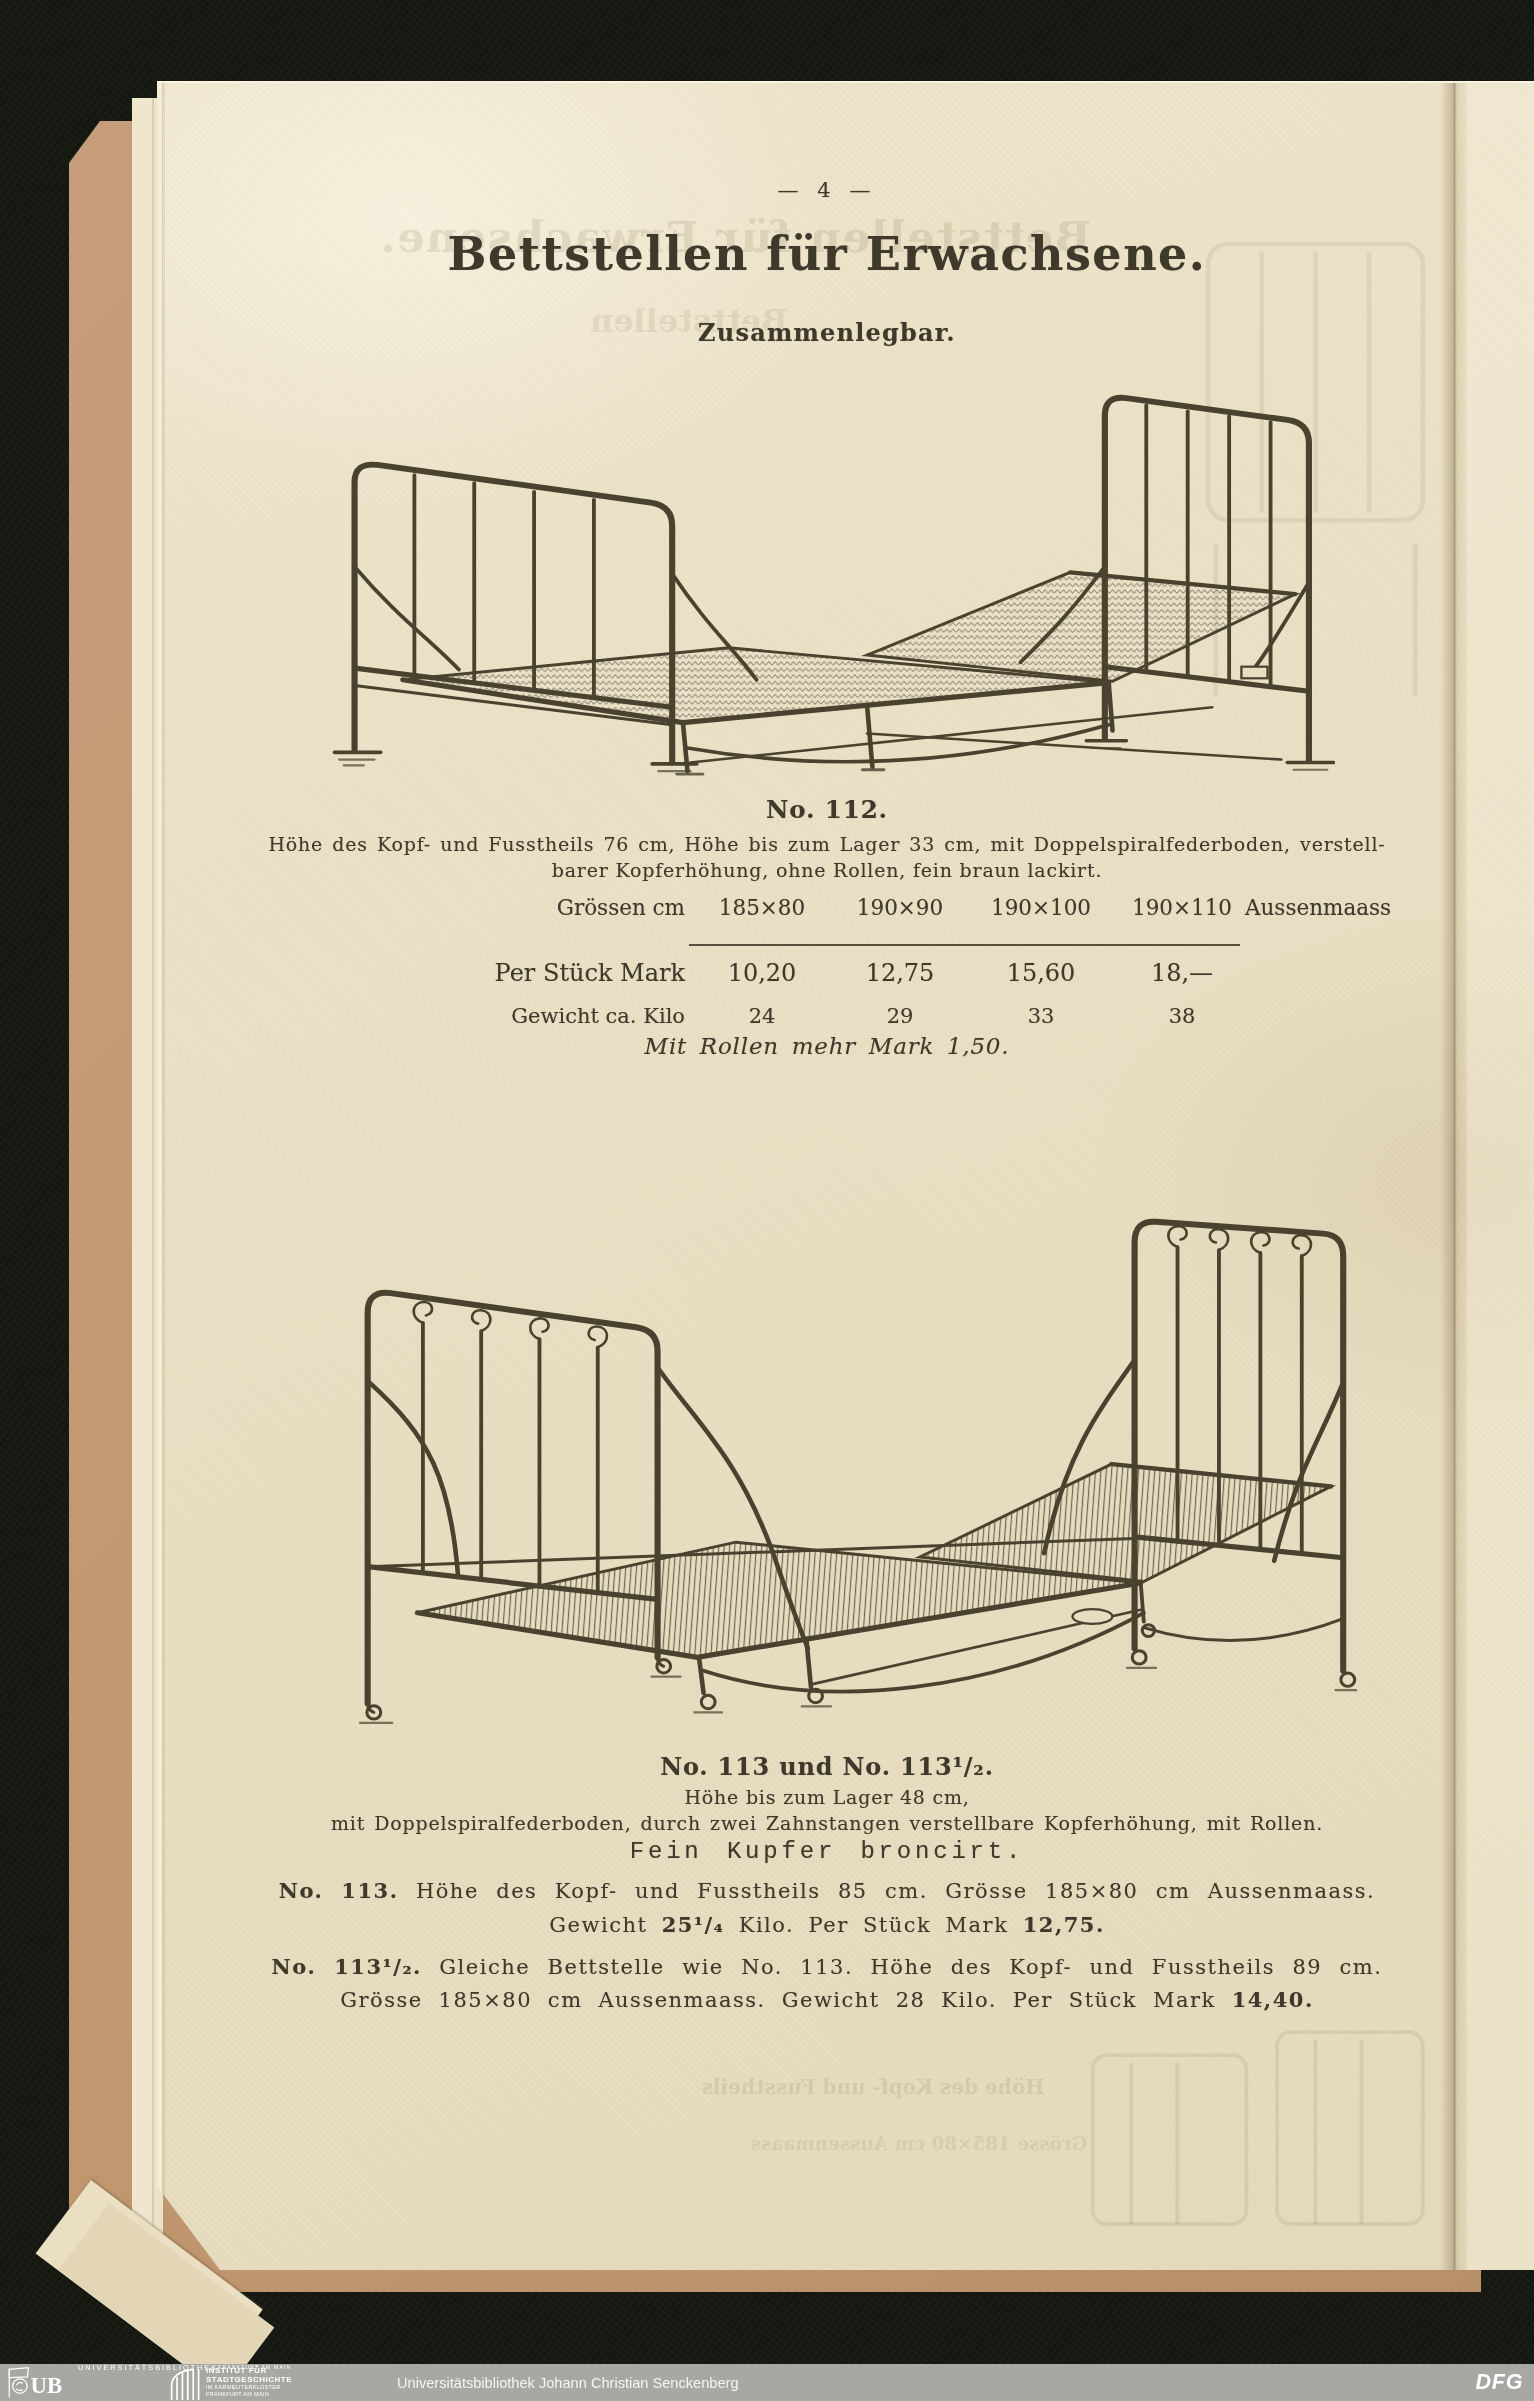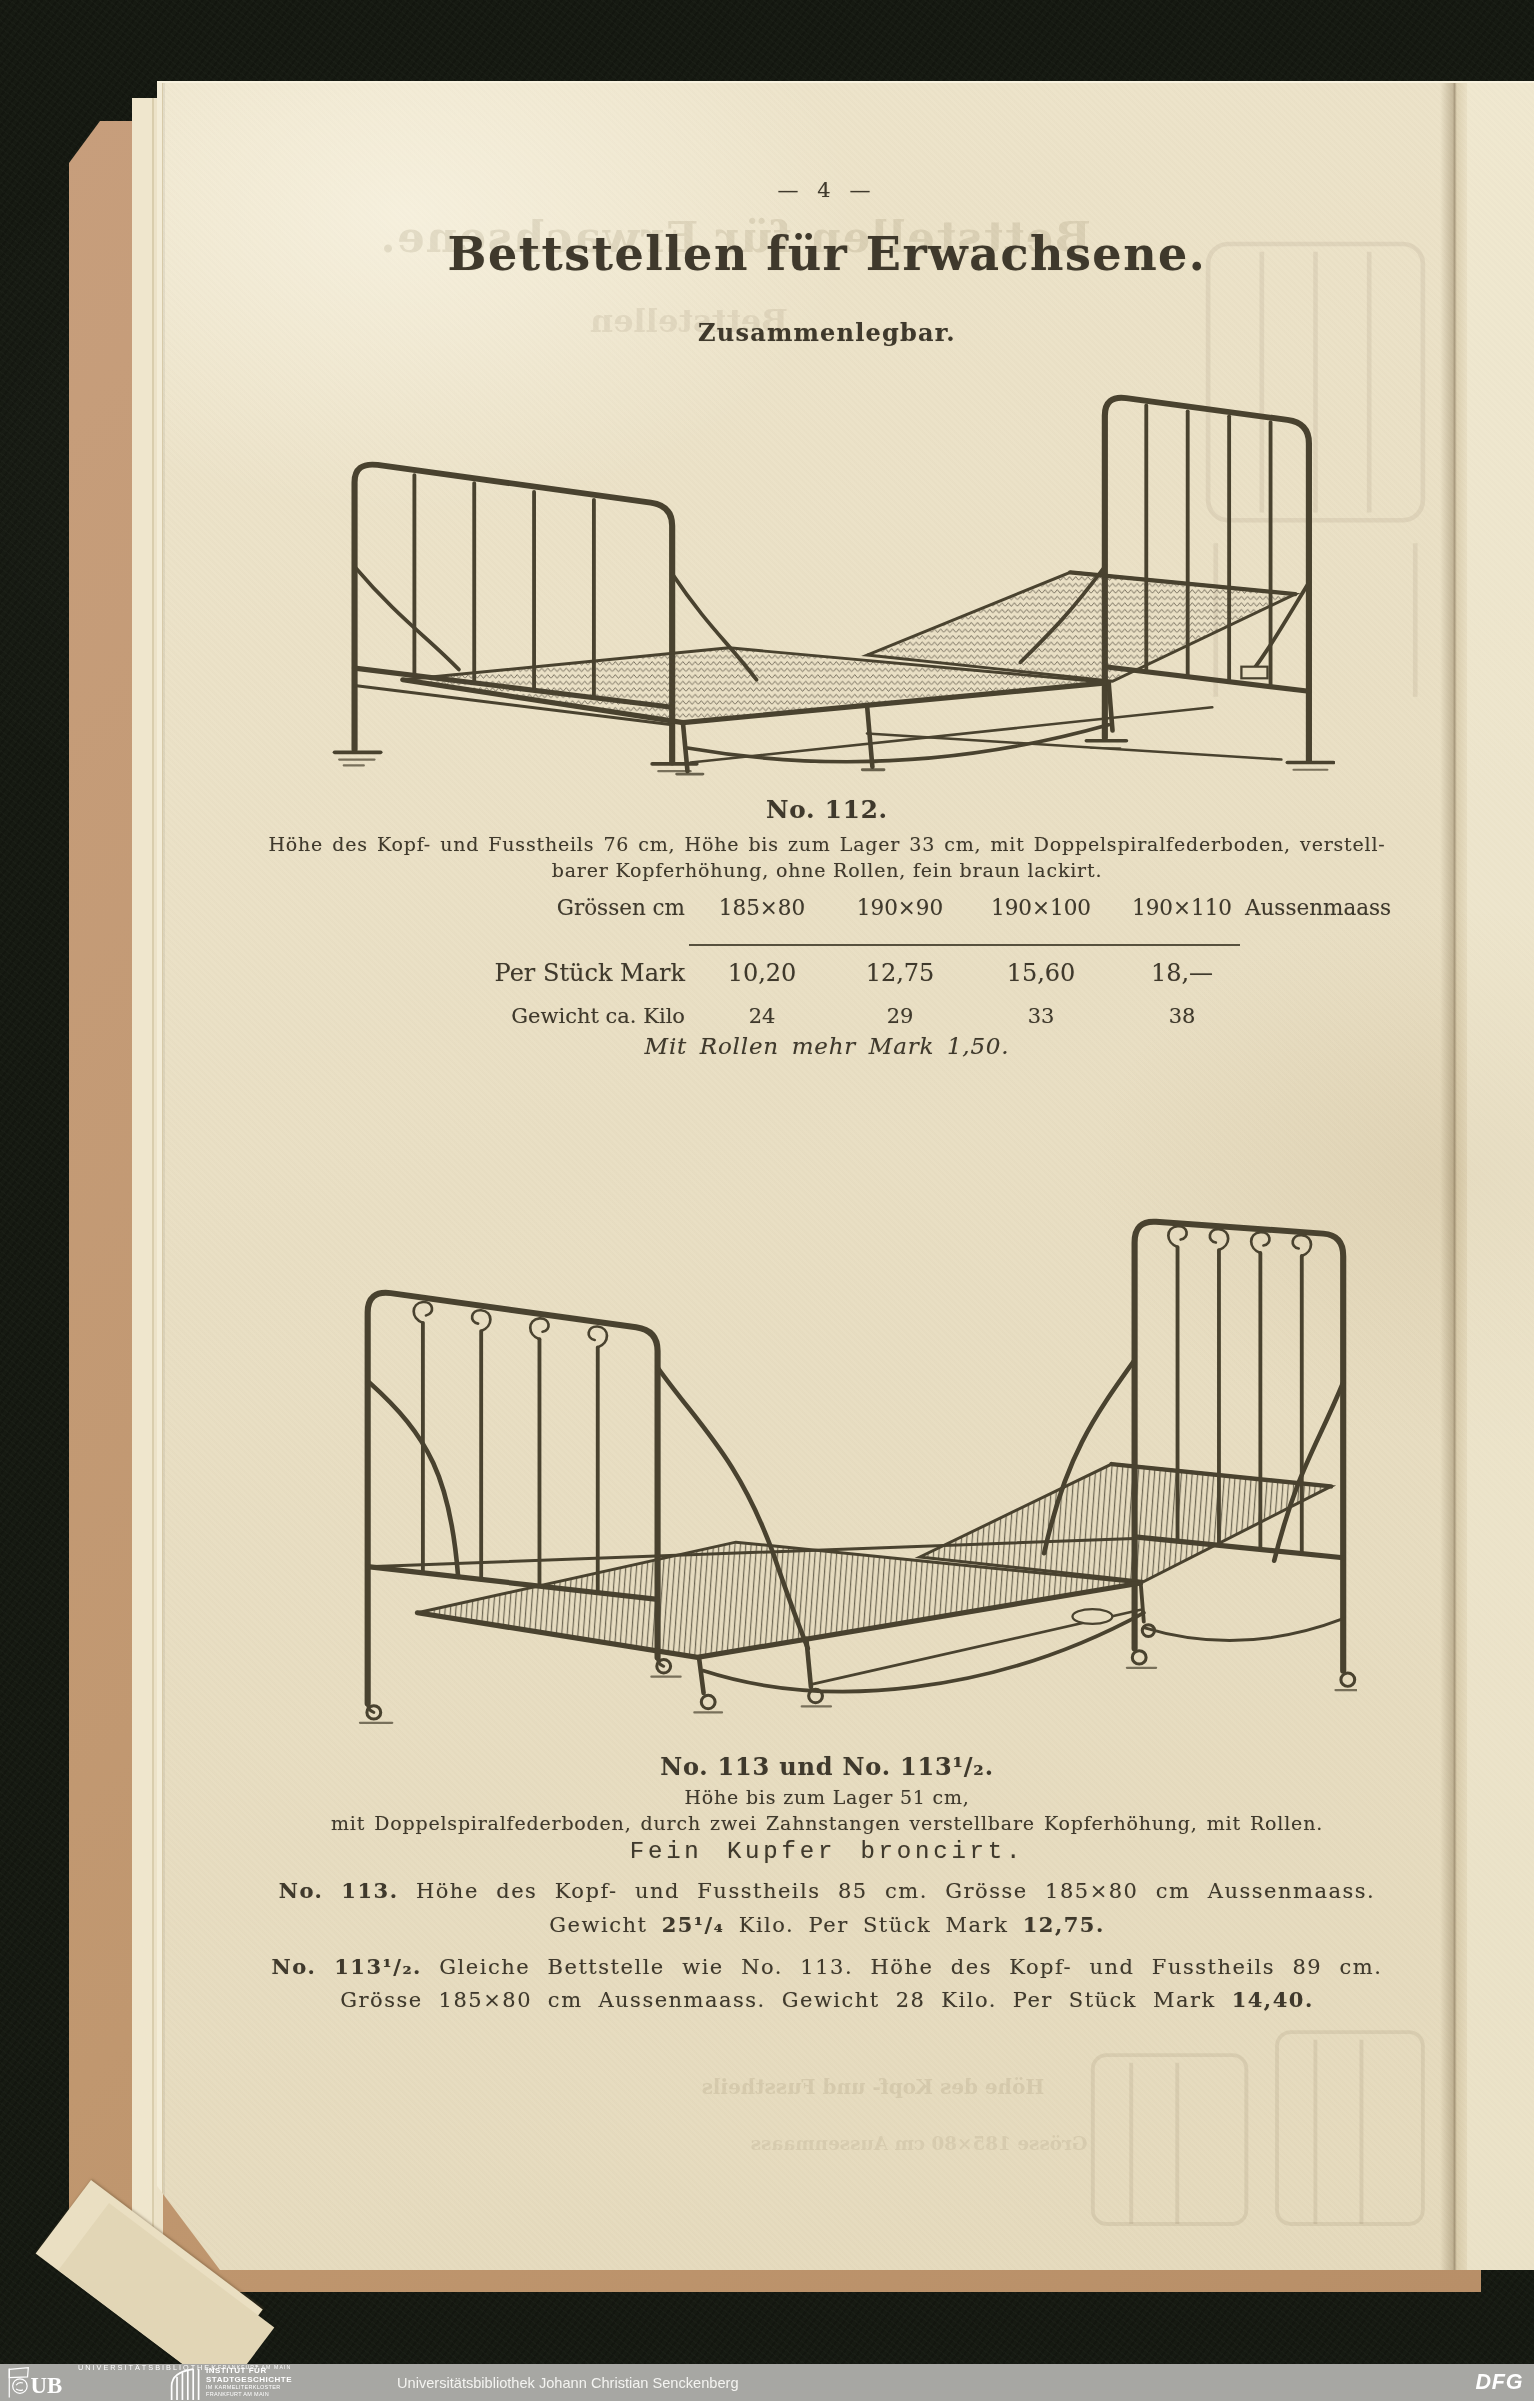--- a/index.html
+++ b/index.html
@@ -265,21 +265,21 @@
           <path d="M1048 600 L1052 652" stroke-width="5"></path>
             <circle cx="1058" cy="664" r="8" stroke-width="4"></circle>
           <path d="M478 718 C640 772,860 748,1052 640" stroke-width="5"></path>
           <path d="M620 736 L1048 636" stroke-width="3.5"></path>
           <path d="M1052 660 Q1180 700 1312 648" stroke-width="4"></path>
           <ellipse cx="985" cy="645" rx="26" ry="10" fill="#e7ddc1" stroke-width="3"></ellipse>
         </g>
       </svg>
 
       <div class="line h113">No. 113 und No. 113¹/₂.</div>
-      <div class="line l36">Höhe bis zum Lager 51 cm,</div>
+      <div class="line l36">Höhe bis zum Lager 48 cm,</div>
       <div class="line ldop">mit Doppelspiralfederboden, durch zwei Zahnstangen verstellbare Kopferhöhung, mit Rollen.</div>
       <div class="line kupfer">Fein Kupfer broncirt.</div>
       <div class="line n113a"><span class="b">No. 113.</span><span> Höhe des Kopf- und Fusstheils 85 cm.  Grösse 185×80 cm Aussenmaass.</span></div>
       <div class="line n113b"><span>Gewicht </span><span class="b">25¹/₄</span><span> Kilo.  Per Stück Mark </span><span class="b">12,75.</span></div>
       <div class="line n113c"><span class="b">No. 113¹/₂.</span><span> Gleiche Bettstelle wie No. 113.  Höhe des Kopf- und Fusstheils 89 cm.</span></div>
       <div class="line n113d"><span>Grösse 185×80 cm Aussenmaass.  Gewicht 28 Kilo.  Per Stück Mark </span><span class="b">14,40.</span></div>
 
     </div>
   </div>
 

